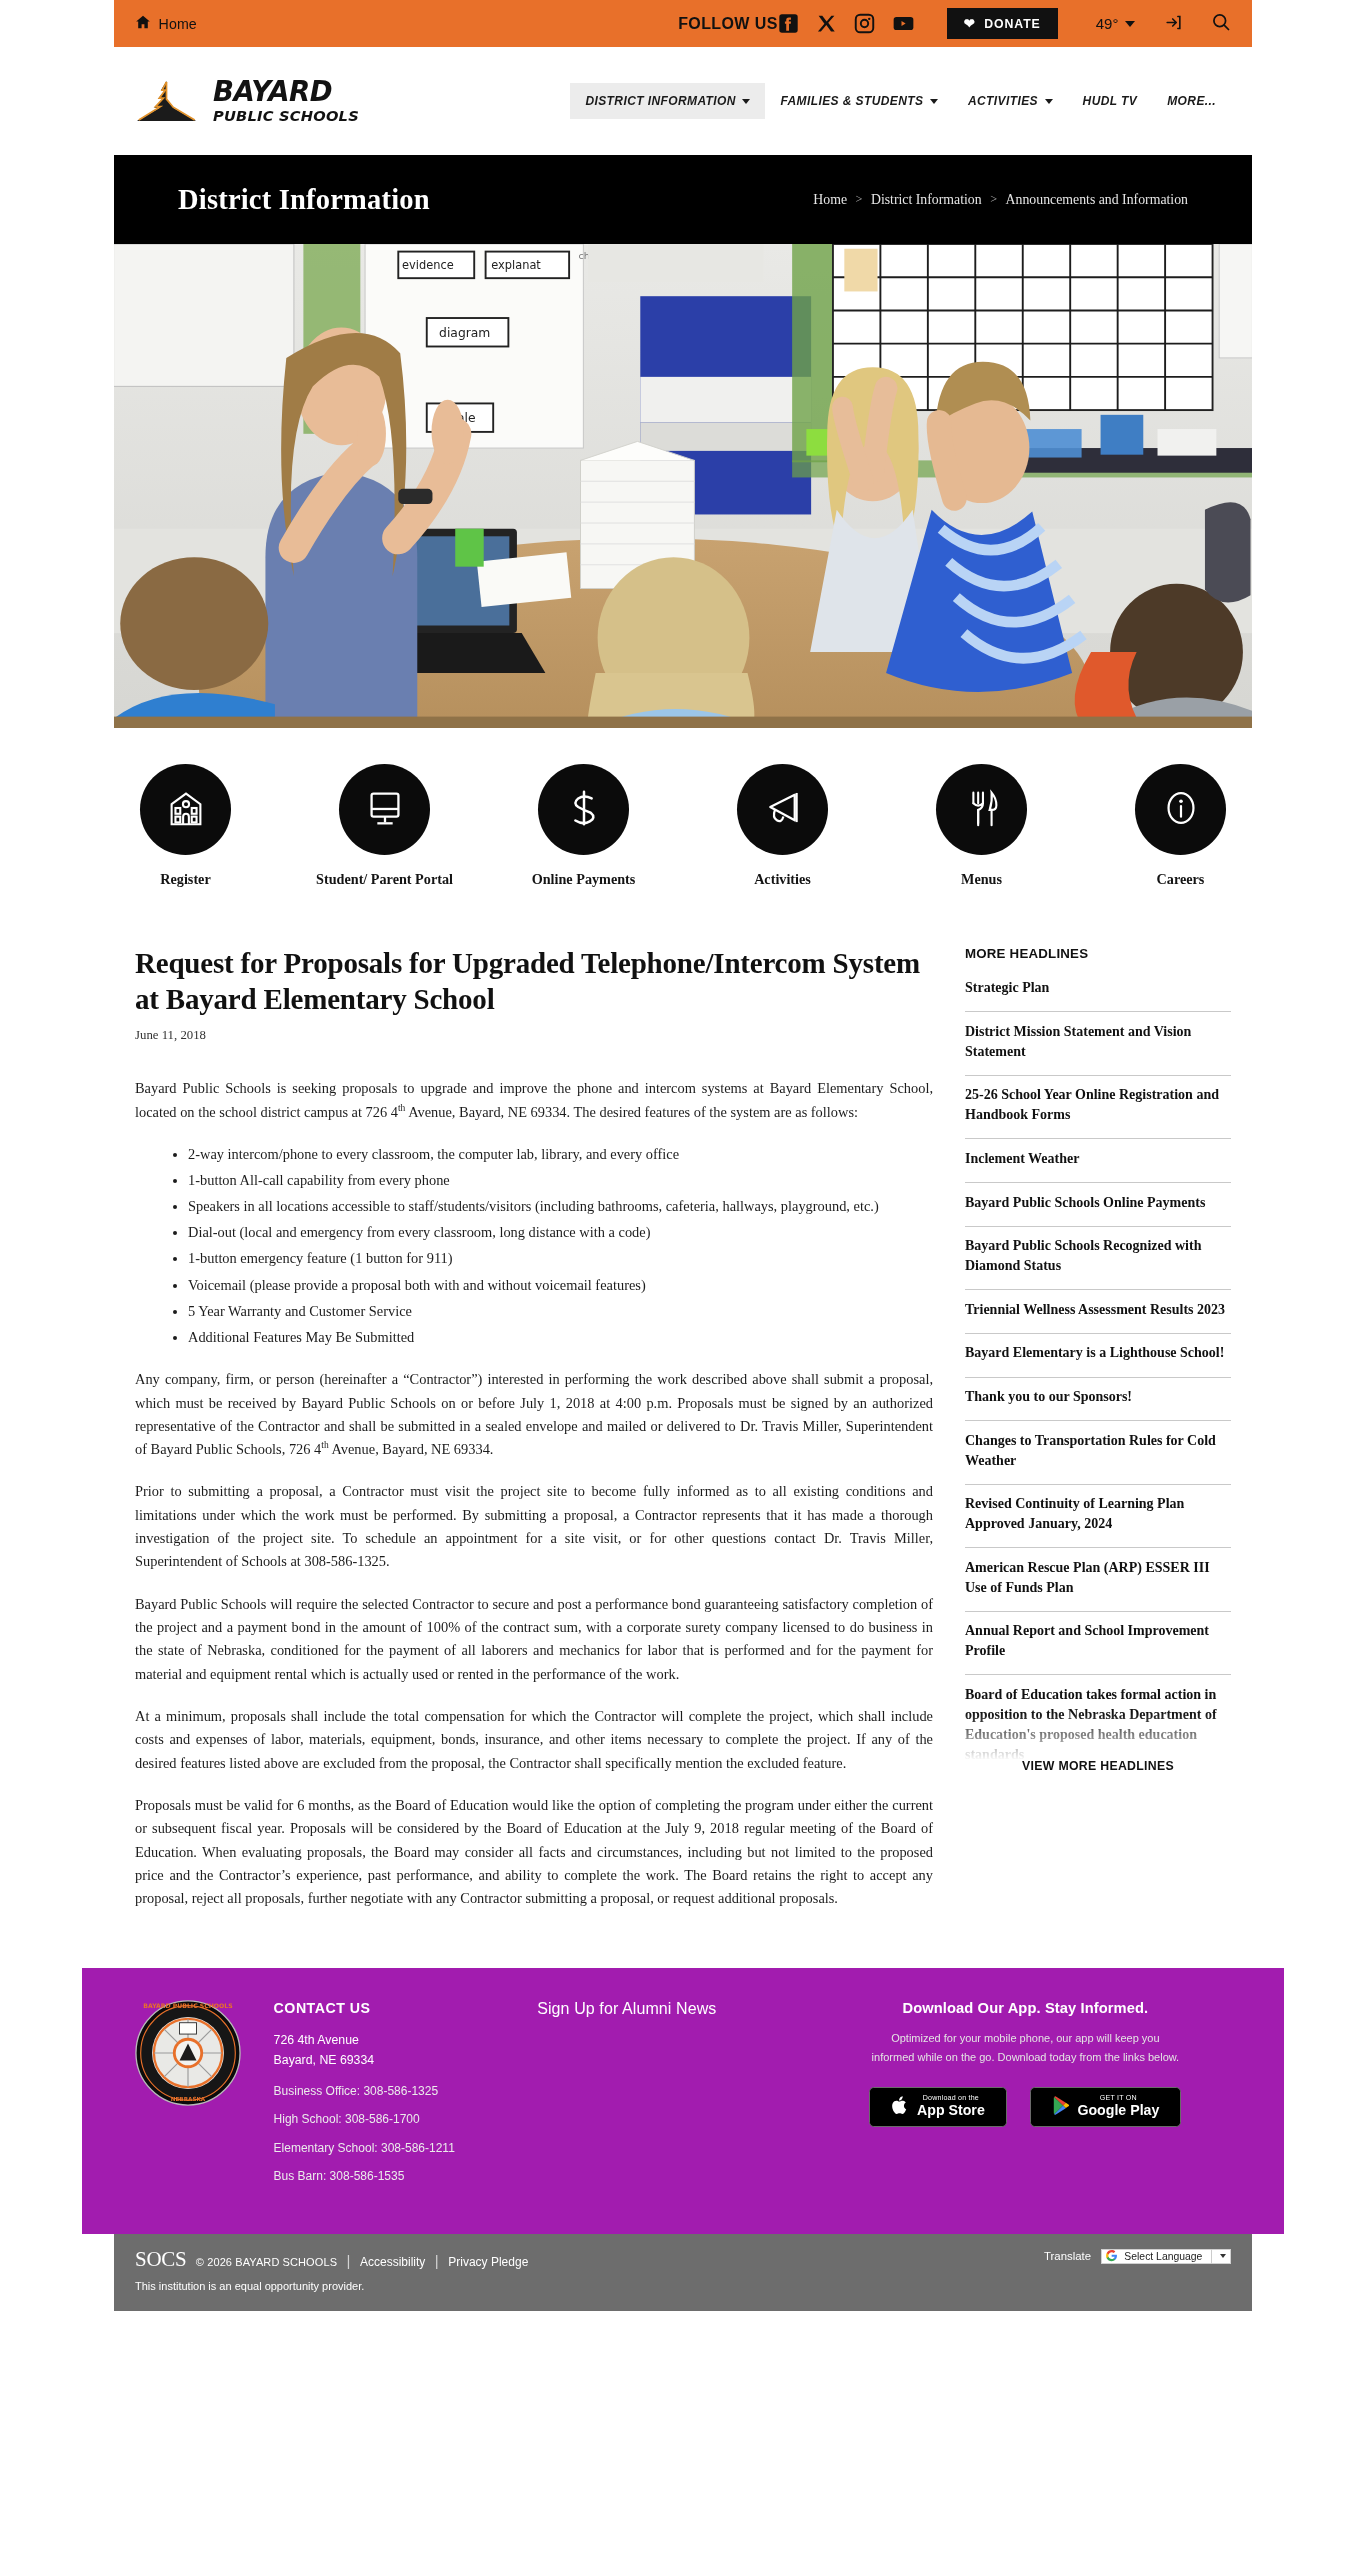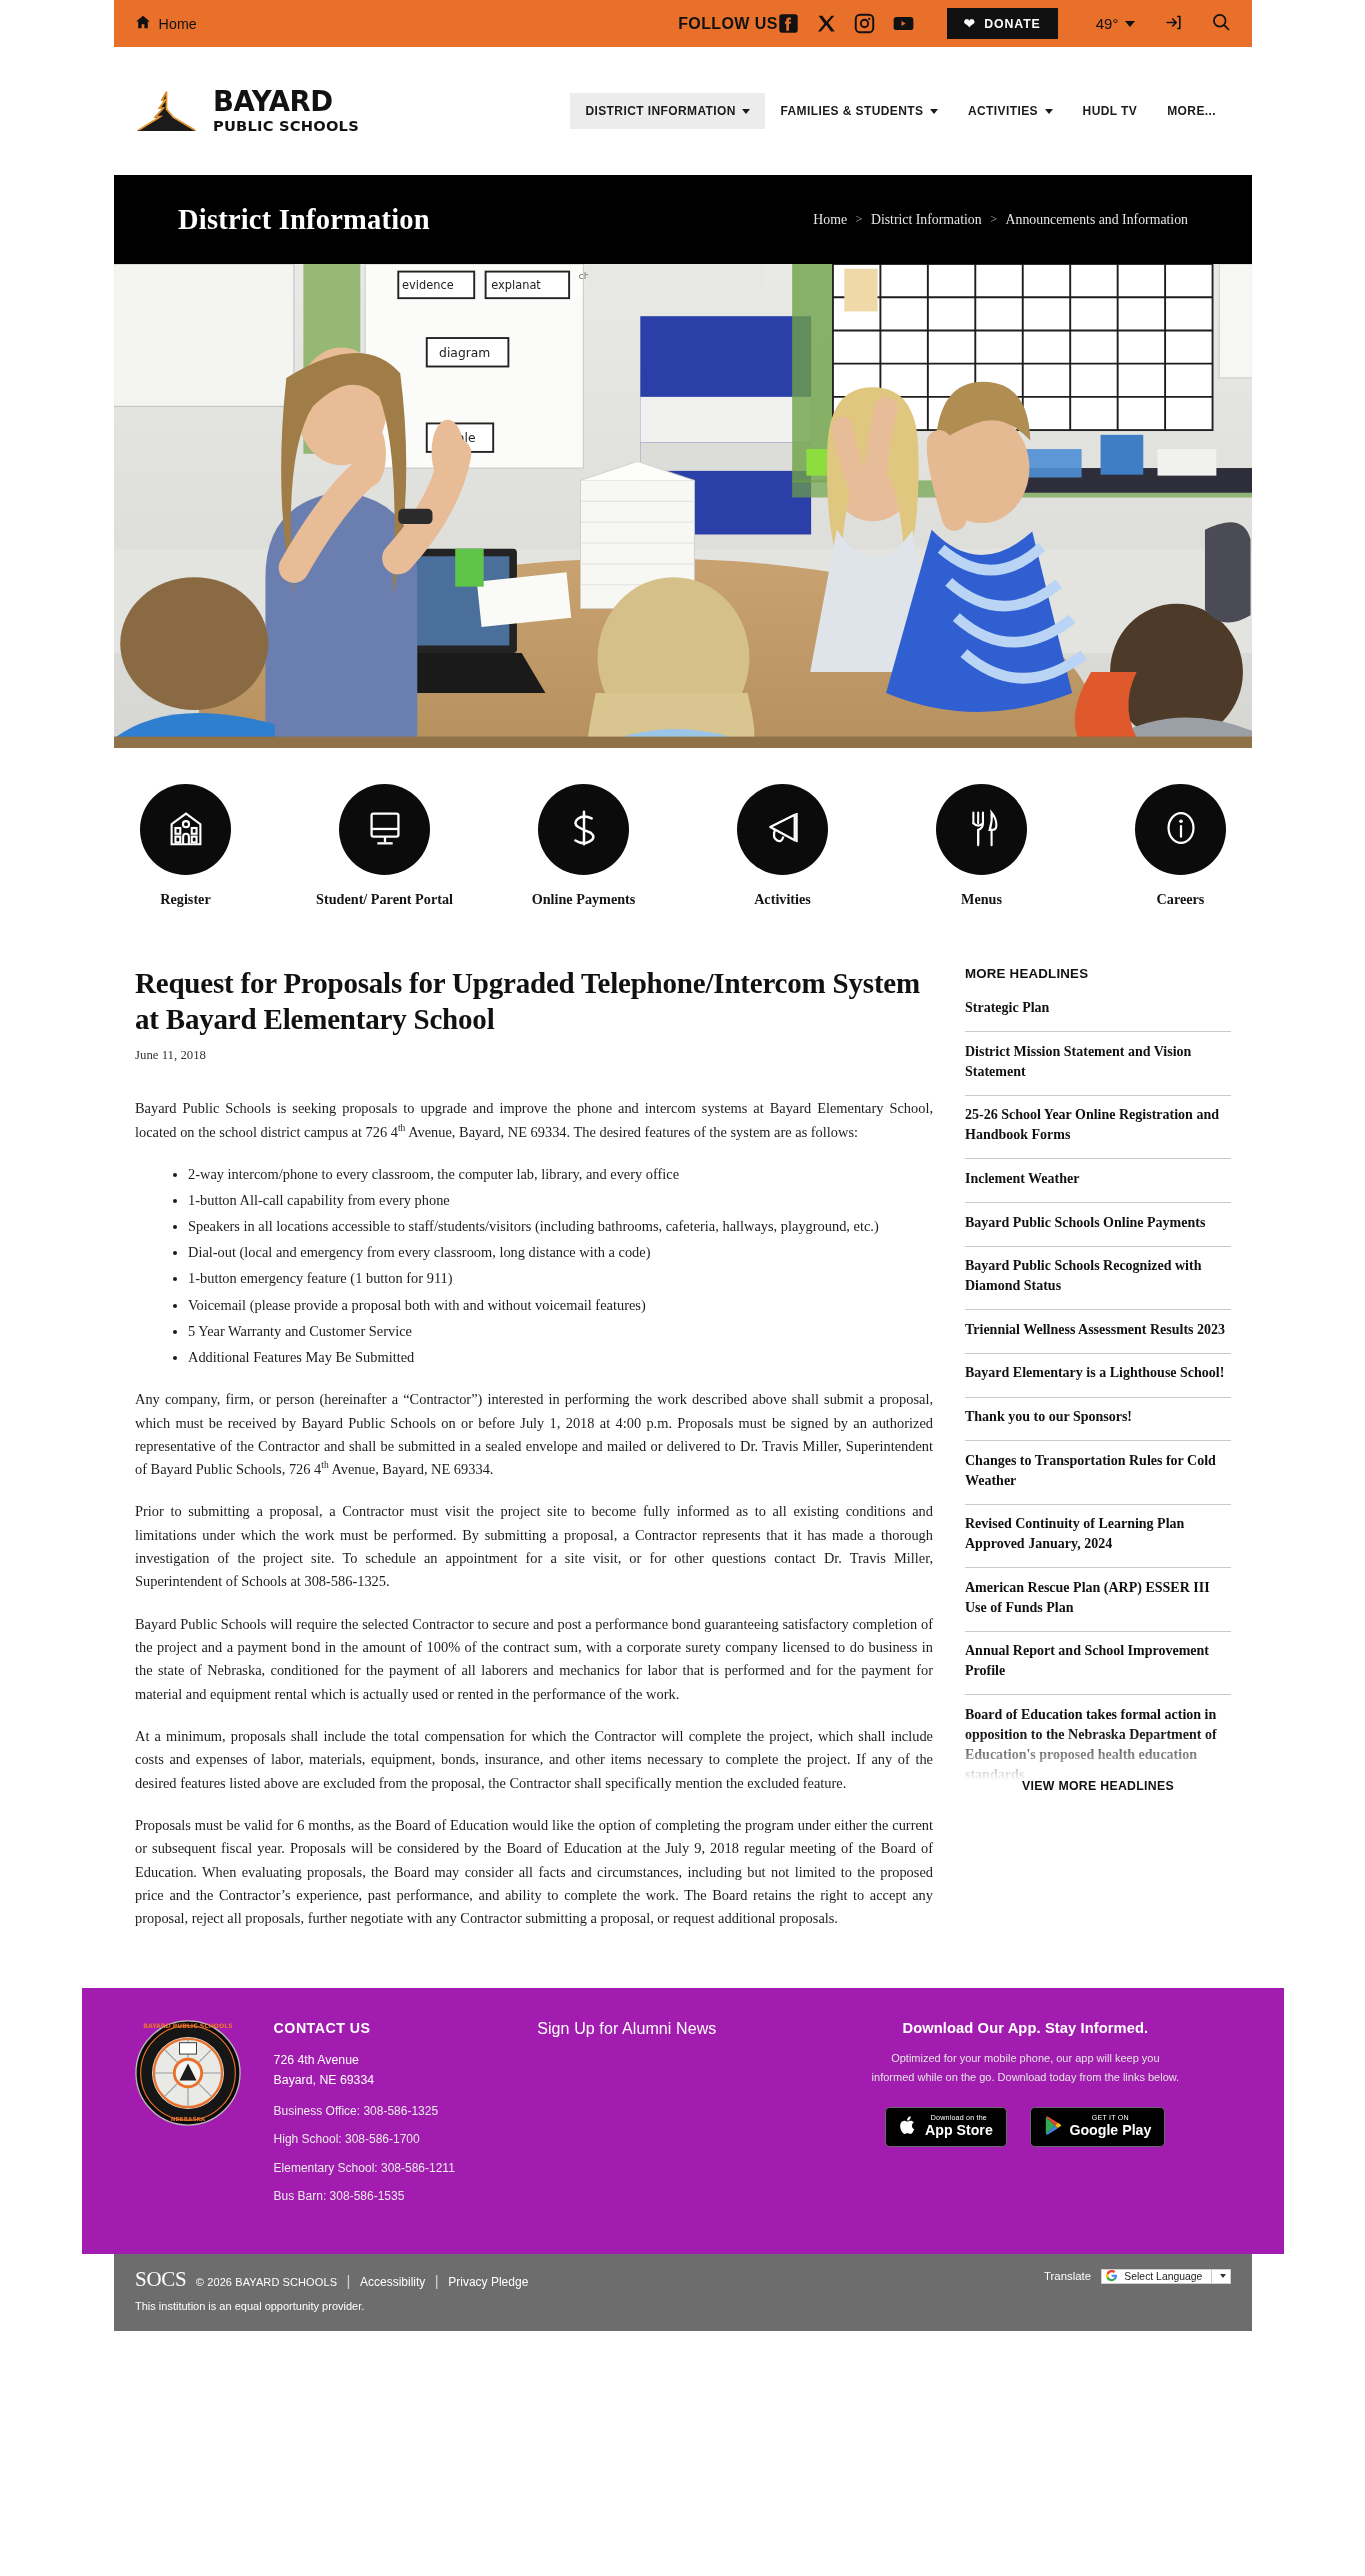--- a/index.html
+++ b/index.html
@@ -42,26 +42,27 @@
   .donate-btn .heart { color: #fff; font-size: 13.3px; line-height: 1; }
   .temp {
     font-size: 15px; font-weight: 500; color: #111; margin-left: 38px;
     display: flex; align-items: center; gap: 6.6px;
   }
   .caret-down { width:0;height:0;border-left:5.7px solid transparent;border-right:5.7px solid transparent;border-top:6.6px solid #111; display:inline-block;}
   .topbar-icon { margin-left: 28.5px; display:block; }
 
   
   .header {
-    margin: 14px 114px;
+    margin: 4px 114px;
     background: #fff;
     height: 100px;
     display: flex;
     align-items: center;
     padding: 0 21px;
+    font-style: italic;
   }
   .logo-wrap { display: flex; align-items: center; gap: 15px; }
   .logo-mark { width: 63px; height: 44px; flex:none;}
   .logo-text .l1 {
     font-size: 27.5px; font-weight: 800; letter-spacing: -0.4px; color: #121212;
     line-height: 1; font-family: "DejaVu Sans", sans-serif;
   }
   .logo-text .l2 {
     font-size: 14.7px; font-weight: 800; letter-spacing: 0.2px; color: #121212;
     margin-top: 3.8px; line-height: 1; font-family: "DejaVu Sans", sans-serif;
@@ -169,21 +170,21 @@
   .f-contact .addr { font-size: 12.3px; line-height: 1.62; margin-bottom: 11.4px; }
   .f-contact .ph { font-size: 12px; line-height: 1.5; margin-bottom: 10.4px; color: #ececec; }
   .f-alumni { width: 256px; }
   .f-alumni h3 { font-size: 16px; font-weight: 400; letter-spacing: 0.1px; }
   .f-app { flex: 1; text-align: center; }
   .f-app h3 { font-size: 14.7px; font-weight: 700; letter-spacing: 0.1px; margin-bottom: 13.3px; }
   .f-app p { font-size: 11px; line-height: 1.75; color: #e4e4e4; max-width: 313px; margin: 0 auto; }
   .badges { margin-top: 19px; display: flex; gap: 23px; justify-content: center; }
   .badge {
     height: 40px; border: 0.9px solid #6a6a6a; border-radius: 4.7px; background: #000;
-    display: flex; align-items: center; gap: 7.6px; padding: 0 13px; cursor: pointer;
+    display: flex; align-items: center; gap: 7.6px; padding: 0 21px; cursor: pointer;
   }
   .badge .bt1 { font-size: 7.1px; letter-spacing: 0.2px; color: #fff; line-height: 1.1; text-transform: none;}
   .badge .bt2 { font-size: 14.2px; font-weight: 600; color: #fff; line-height: 1.1; }
 
   
   .bottombar {
     margin: 0 114px; background: #6d6d6d; color: #fff;
     padding: 13.3px 21px 19px; display: flex; align-items: flex-start;
   }
   .bb-left { flex: 1; }

